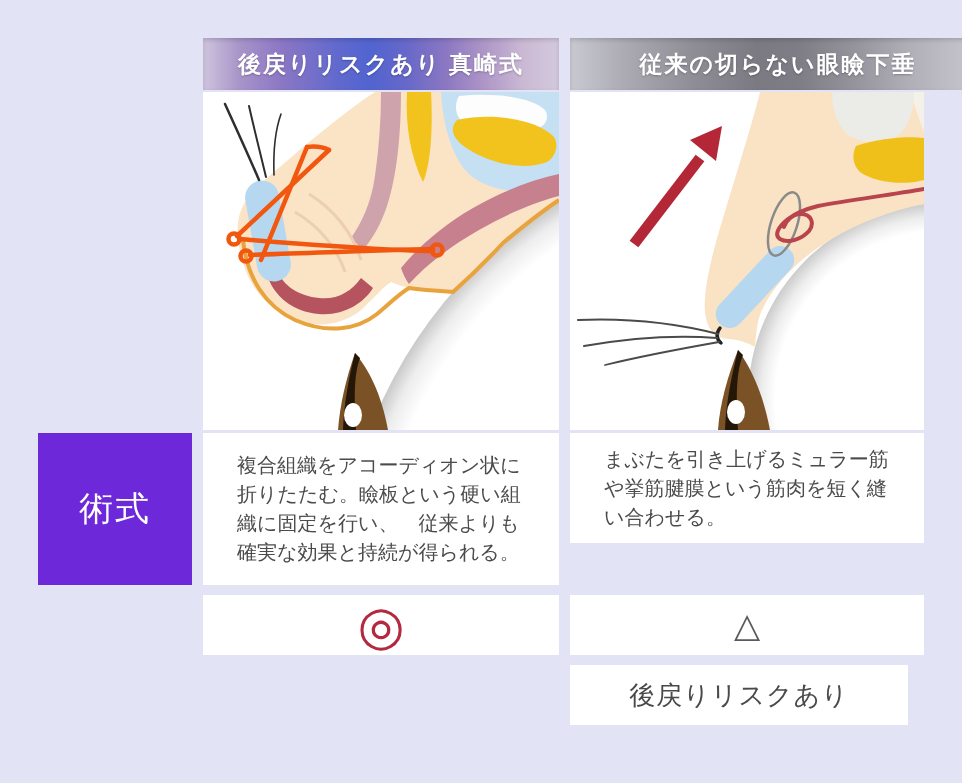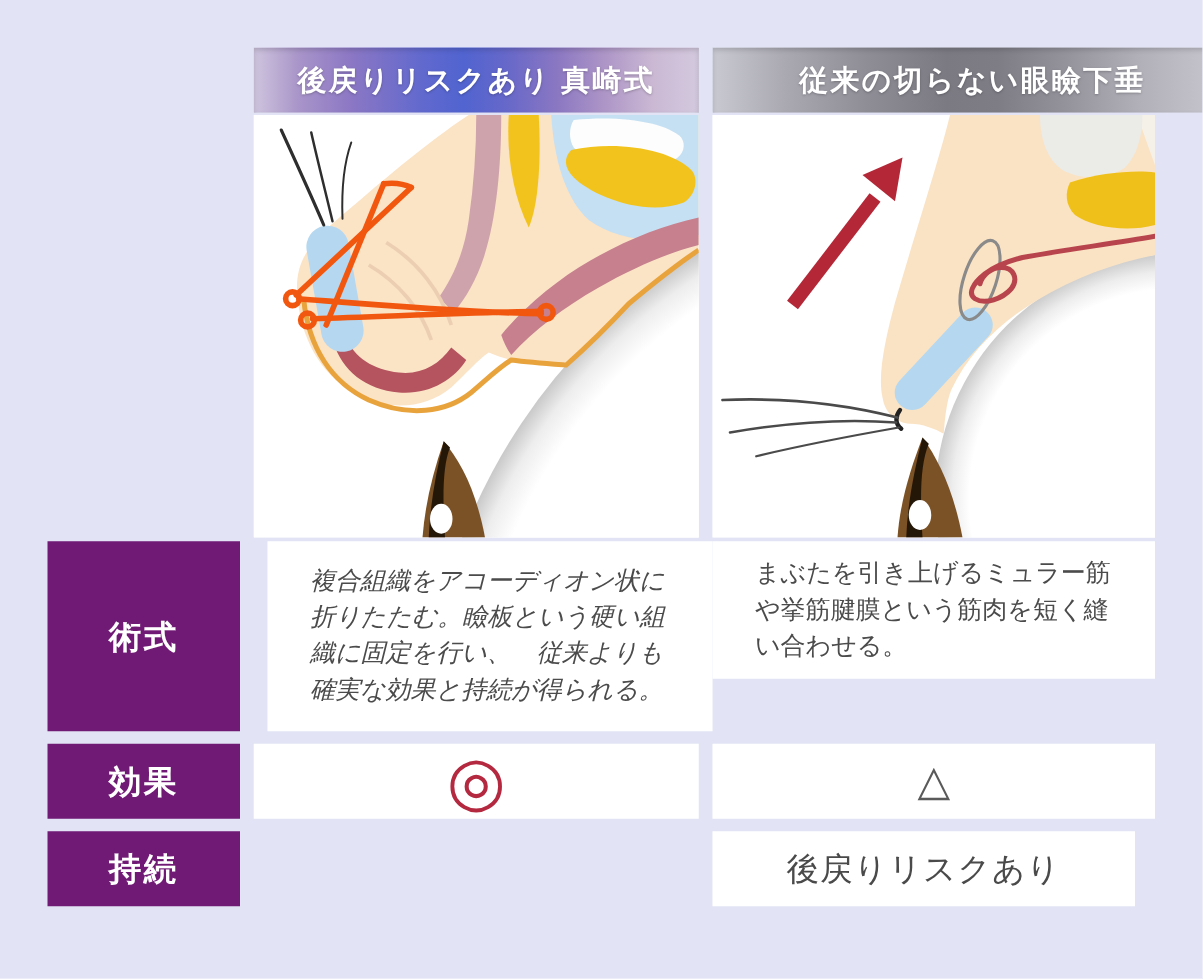--- a/index.html
+++ b/index.html
@@ -24,23 +24,23 @@
   }
   .hdr-conv {
     background:linear-gradient(90deg,#c9c9d2 0%,#aaa9b2 14%,#8e8d96 30%,#7b7a83 45%,
       #7e7d86 55%,#94939c 68%,#b1b0b9 82%,#cbcad3 100%);
   }
 
   .illus { background:#ffffff; }
   .illus svg { display:block; }
 
   .label-cell {
-    background:#701a75; color:#ffffff;
+    background:#6d28d9; color:#ffffff;
     display:flex; align-items:center; justify-content:center;
-    font-size:26px; font-weight:700; letter-spacing:2px;
+    font-size:34px; font-weight:400; letter-spacing:2px;
   }
   .cell { background:#ffffff; }
 
   .method-cell {
     display:flex; align-items:center;
     padding:0 34px; box-sizing:border-box;
     font-size:20px; line-height:29px; color:#4b4b4b;
   }
   .effect-cell-masaki {
     display:flex; align-items:center; justify-content:center;
@@ -139,27 +139,25 @@
       <path d="M150,236 C146,241 146,247 151,251" stroke="#222222" stroke-width="3.5" fill="none" stroke-linecap="round"></path>
       <path d="M148,242 C105,231 55,226 8,228" stroke="#4a4a4a" stroke-width="2.2" fill="none" stroke-linecap="round"></path>
       <path d="M147,246 C108,243 60,246 14,254" stroke="#4a4a4a" stroke-width="2" fill="none" stroke-linecap="round"></path>
       <path d="M149,250 C115,256 72,264 35,273" stroke="#4a4a4a" stroke-width="1.8" fill="none" stroke-linecap="round"></path>
       <line x1="64" y1="152" x2="130" y2="66" stroke="#b32737" stroke-width="11"></line>
       <polygon points="152,34 146,69 120,48" fill="#b32737"></polygon>
     </svg>
   </div>
 
   <div class="abs label-cell" style="left:38px; top:433px; width:154px; height:152px;">術式</div>
-  <div class="abs cell method-cell" style="left:214px; top:433px; width:356px; height:152px;font-style:italic;">複合組織をアコーディオン状に折りたたむ。瞼板という硬い組織に固定を行い、　従来よりも確実な効果と持続が得られる。</div>
+  <div class="abs cell method-cell" style="left:203px; top:433px; width:356px; height:152px;">複合組織をアコーディオン状に折りたたむ。瞼板という硬い組織に固定を行い、　従来よりも確実な効果と持続が得られる。</div>
   <div class="abs cell method-cell" style="left:570px; top:433px; width:354px; height:110px;">まぶたを引き上げるミュラー筋や挙筋腱膜という筋肉を短く縫い合わせる。</div>
 
-  <div class="abs label-cell" style="left:38px; top:595px; width:154px; height:60px;">効果</div>
   <div class="abs cell effect-cell-masaki" style="left:203px; top:595px; width:356px; height:60px;">
     <span>◎</span>
   </div>
   <div class="abs cell effect-cell-conv" style="left:570px; top:595px; width:354px; height:60px;">
     <span class="effect-symbol-conv">△</span>
   </div>
 
-  <div class="abs label-cell" style="left:38px; top:665px; width:154px; height:60px;">持続</div>
   <div class="abs cell duration-cell-conv" style="left:570px; top:665px; width:338px; height:60px;">後戻りリスクあり</div>
 
 </div>
 
 </body></html>

